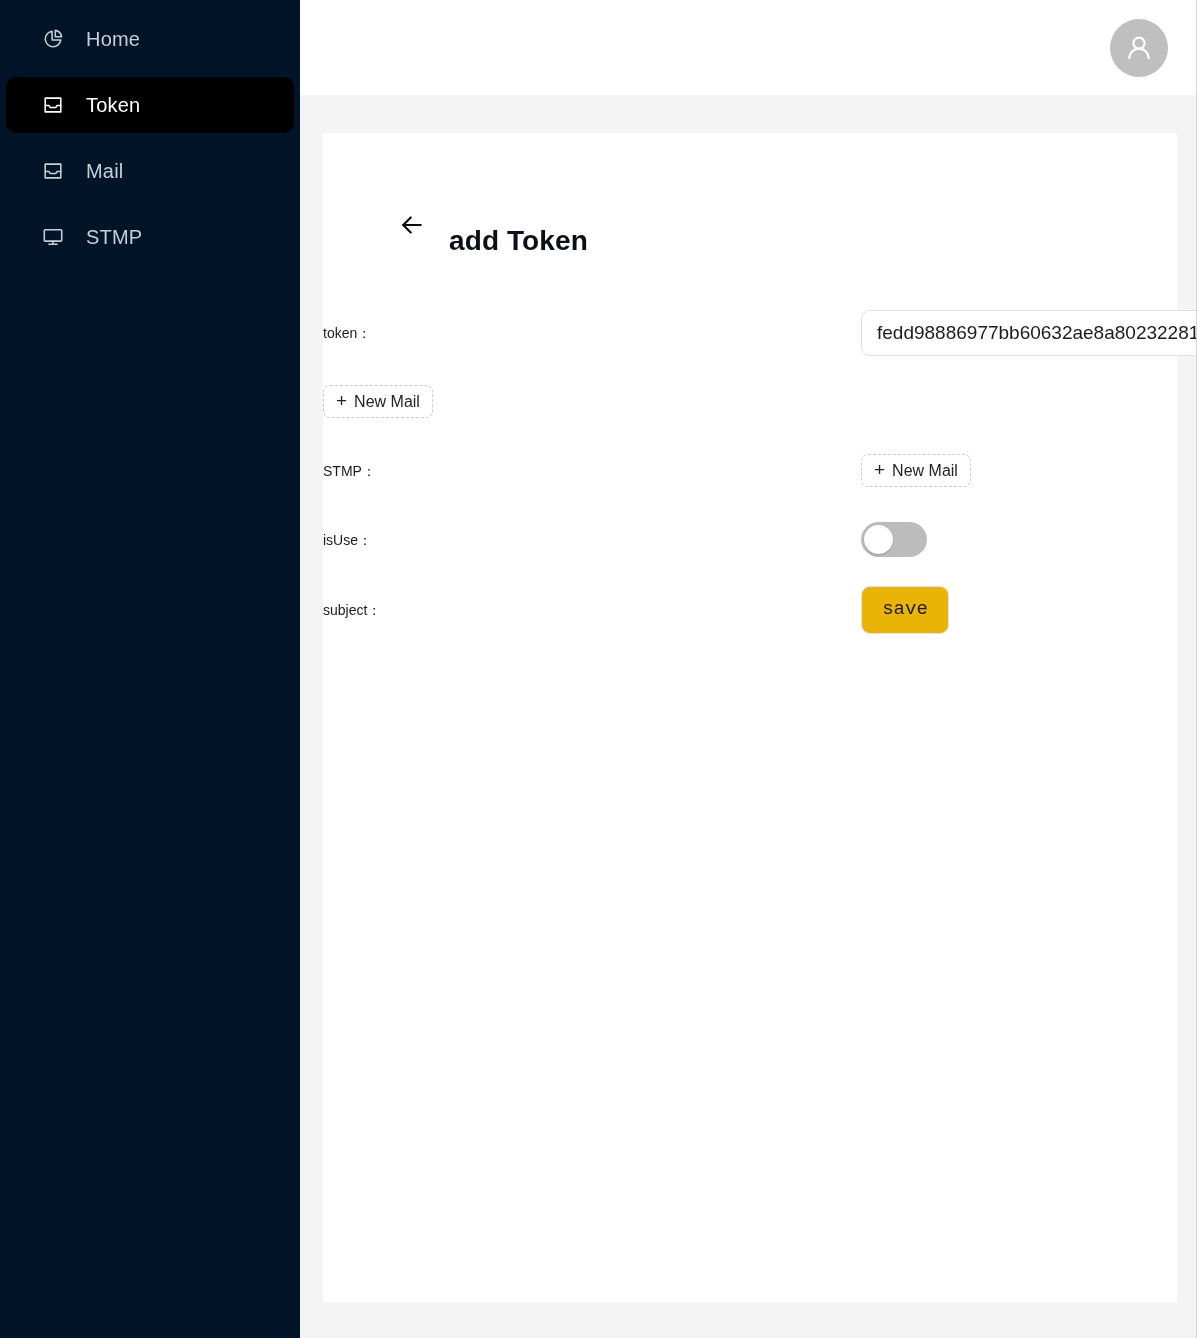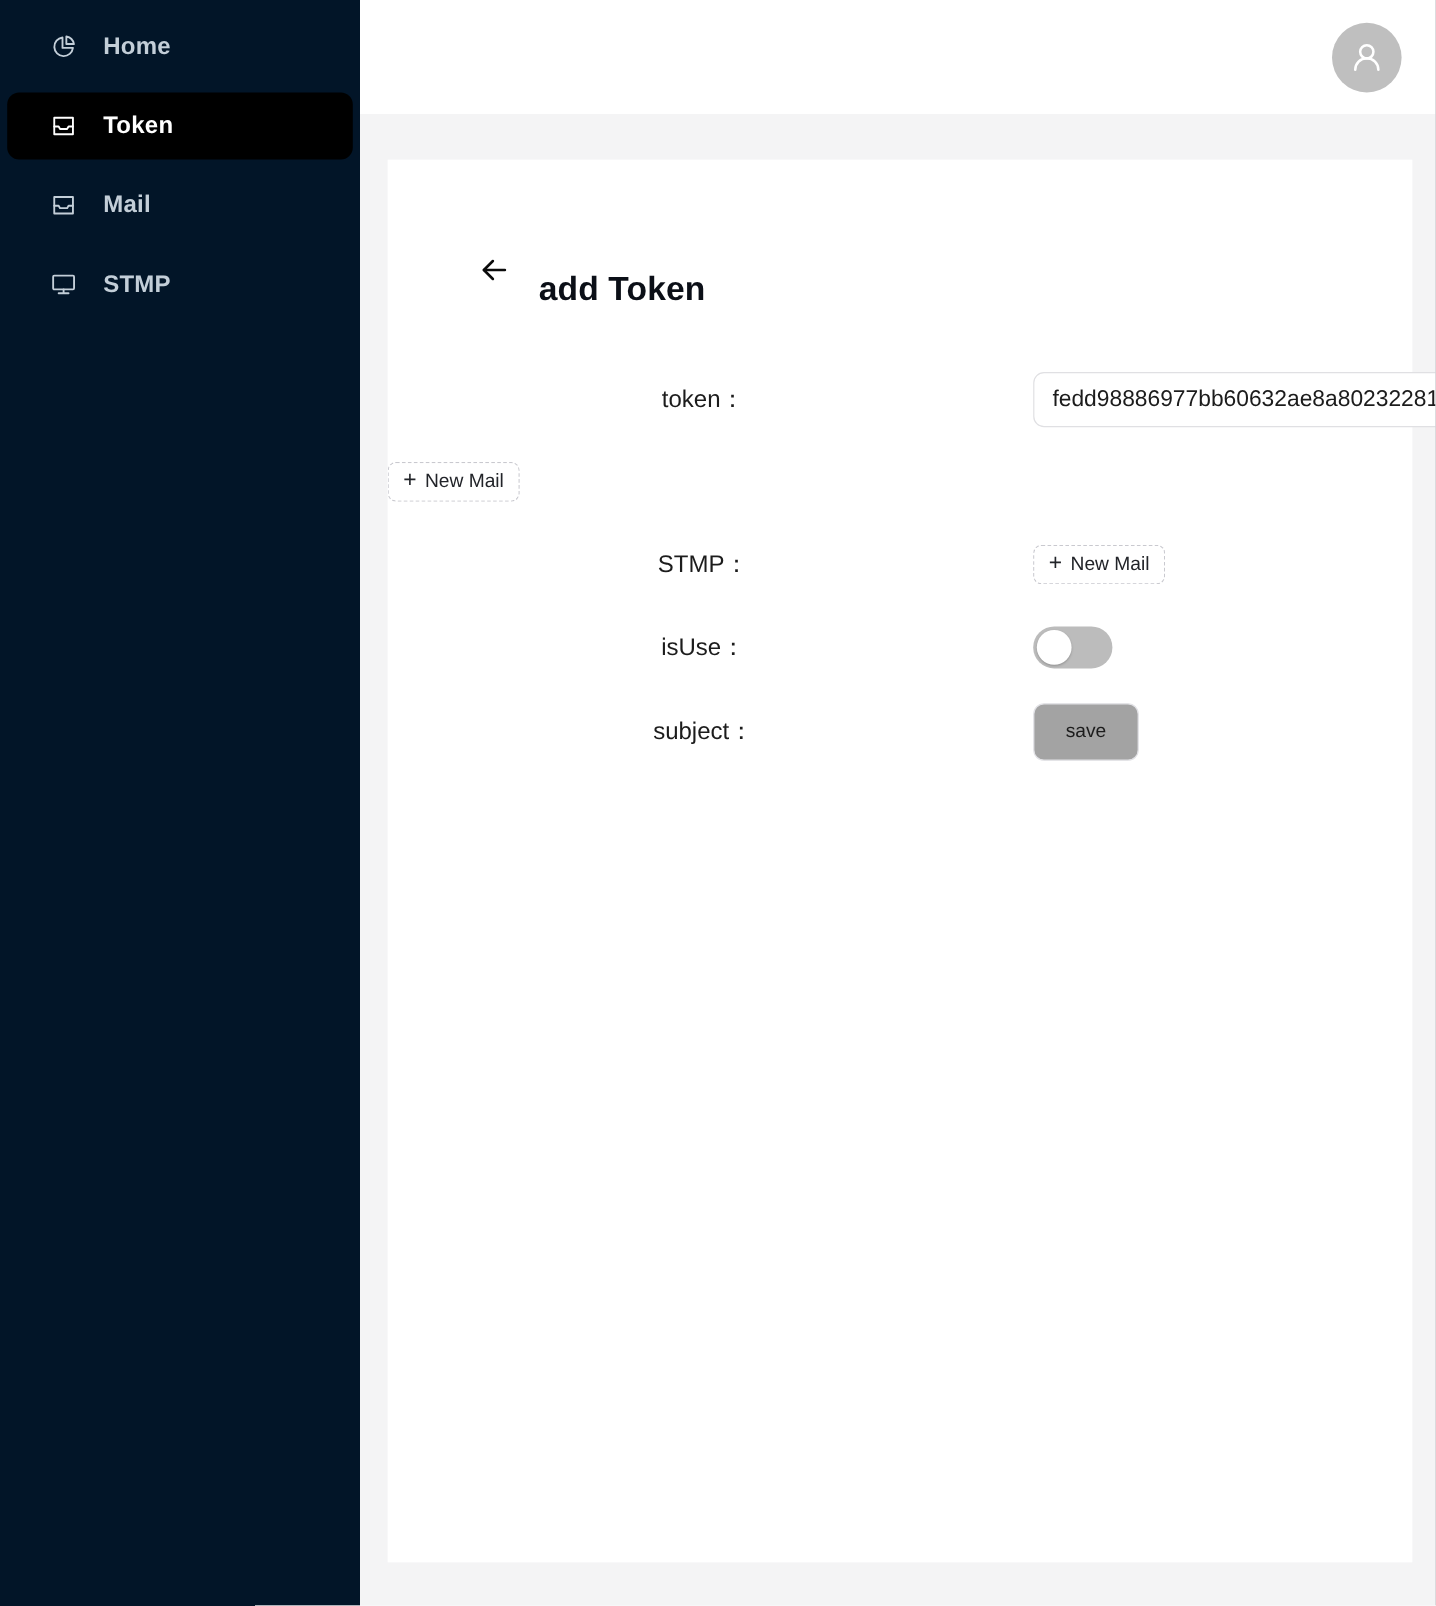--- a/index.html
+++ b/index.html
@@ -41,21 +41,20 @@
   .nav-item {
     display: flex;
     align-items: center;
     height: 56px;
     margin: 5px 6px;
     border-radius: 10px;
     padding-left: 36px;
     color: #c3ced8;
     cursor: pointer;
     user-select: none;
-    font-weight: bold;
   }
   .nav-item.active {
     background: #000000;
     color: #ffffff;
   }
   .nav-icon {
     width: 22px;
     height: 22px;
     display: inline-flex;
     align-items: center;
@@ -146,23 +145,23 @@
   }
   .form-row {
     display: flex;
     align-items: center;
     margin-bottom: 23px;
     min-height: 46px;
   }
   .form-label {
     width: 538px;
     min-width: 538px;
-    text-align: center;
+    text-align: left;
     padding-right: 12px;
-    font-size: 20px;
+    font-size: 14px;
     color: #1c1c1c;
     line-height: 1;
     white-space: nowrap;
   }
   .form-field {
     display: flex;
     align-items: center;
   }
 
   .text-input {
@@ -220,23 +219,23 @@
     background: #ffffff;
     box-shadow: 0 1px 2px rgba(0,0,0,0.22);
   }
 
   .save-btn {
     height: 48px;
     min-width: 88px;
     padding: 0 20px;
     border: 1px solid #e2e2e6;
     border-radius: 9px;
-    background: #a3a3a3;
-    font-family: Liberation Sans, sans-serif;
-    font-size: 16px;
+    background: #eab308;
+    font-family: Liberation Mono, monospace;
+    font-size: 19px;
     color: #1c1c1c;
     cursor: pointer;
     line-height: 1;
   }
 
   
   .edge-line {
     position: absolute;
     top: 0;
     right: 0;

